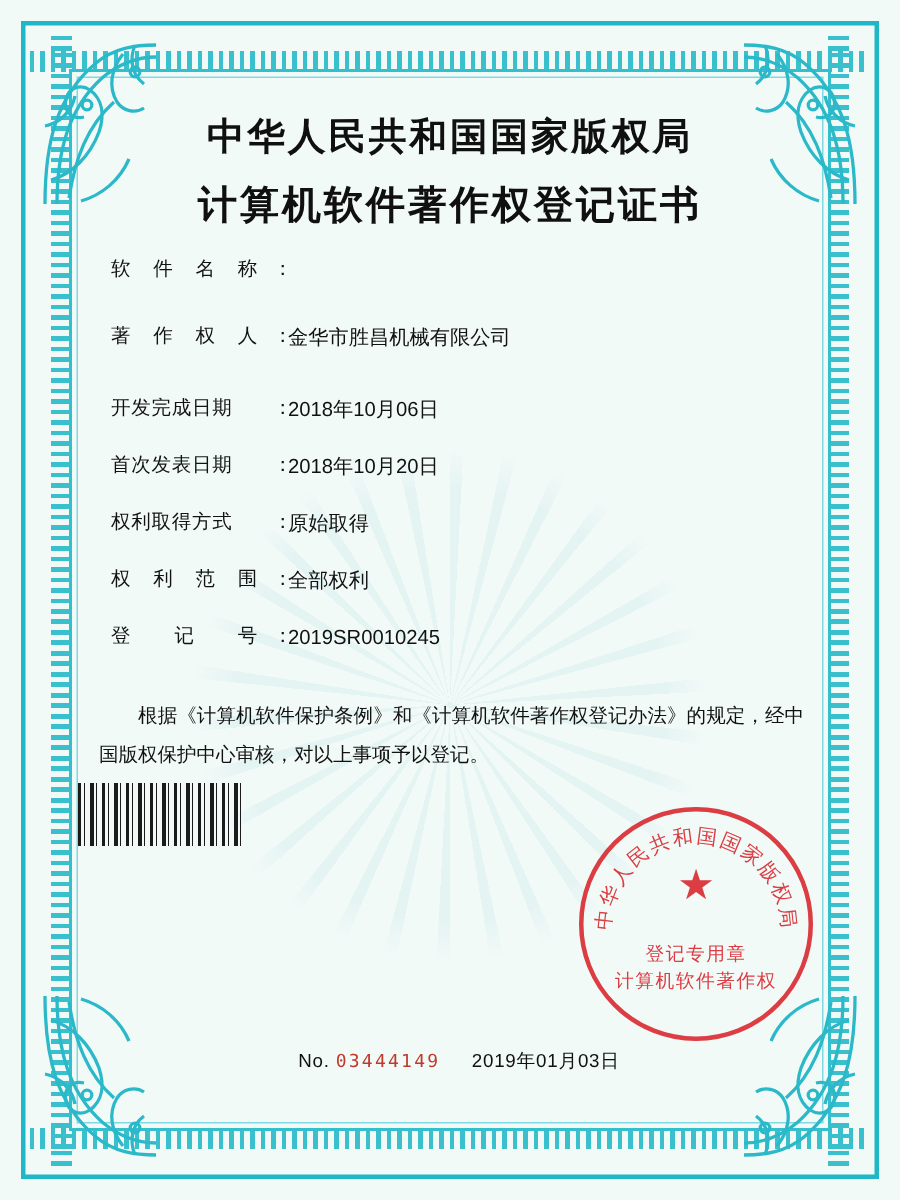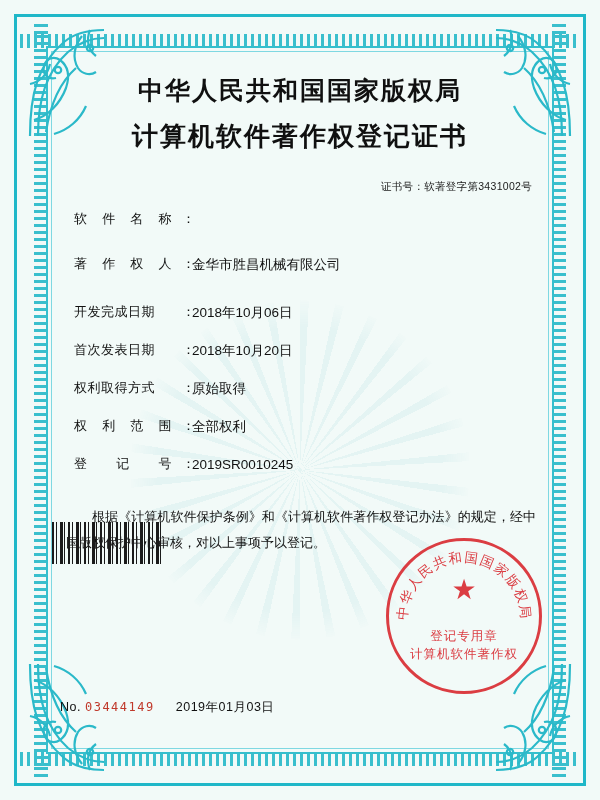--- a/index.html
+++ b/index.html
@@ -233,25 +233,25 @@
     font-family: "DejaVu Serif", "Liberation Serif", serif;
     font-size: 12.5px;
     line-height: 1.45;
     color: #d8232a;
     letter-spacing: 1px;
   }
 
   
   .footer {
     position: absolute;
-    left: 60px;
+    left: 72px;
     right: 60px;
     bottom: 84px;
     display: flex;
-    justify-content: flex-start;
+    justify-content: center;
     align-items: baseline;
     font-size: 12.5px;
     color: #111;
     gap: 21px;
   }
   .footer .doc-no {
     letter-spacing: 0.5px;
   }
   .footer .doc-no .num {
     color: #c0392b;
@@ -330,21 +330,20 @@
 
   <div class="watermark"></div>
 
   <div class="content">
 
     <div class="title-block">
       <div class="title-main">中华人民共和国国家版权局</div>
       <div class="title-sub">计算机软件著作权登记证书</div>
     </div>
 
-    <div class="cert-no">证书号：软著登字第3431002号</div>
 
     <div class="fields">
 
       <div class="field-row">
         <div class="field-label spread">
           <span>软</span>
           <span>件</span>
           <span>名</span>
           <span>称</span>
         </div>

